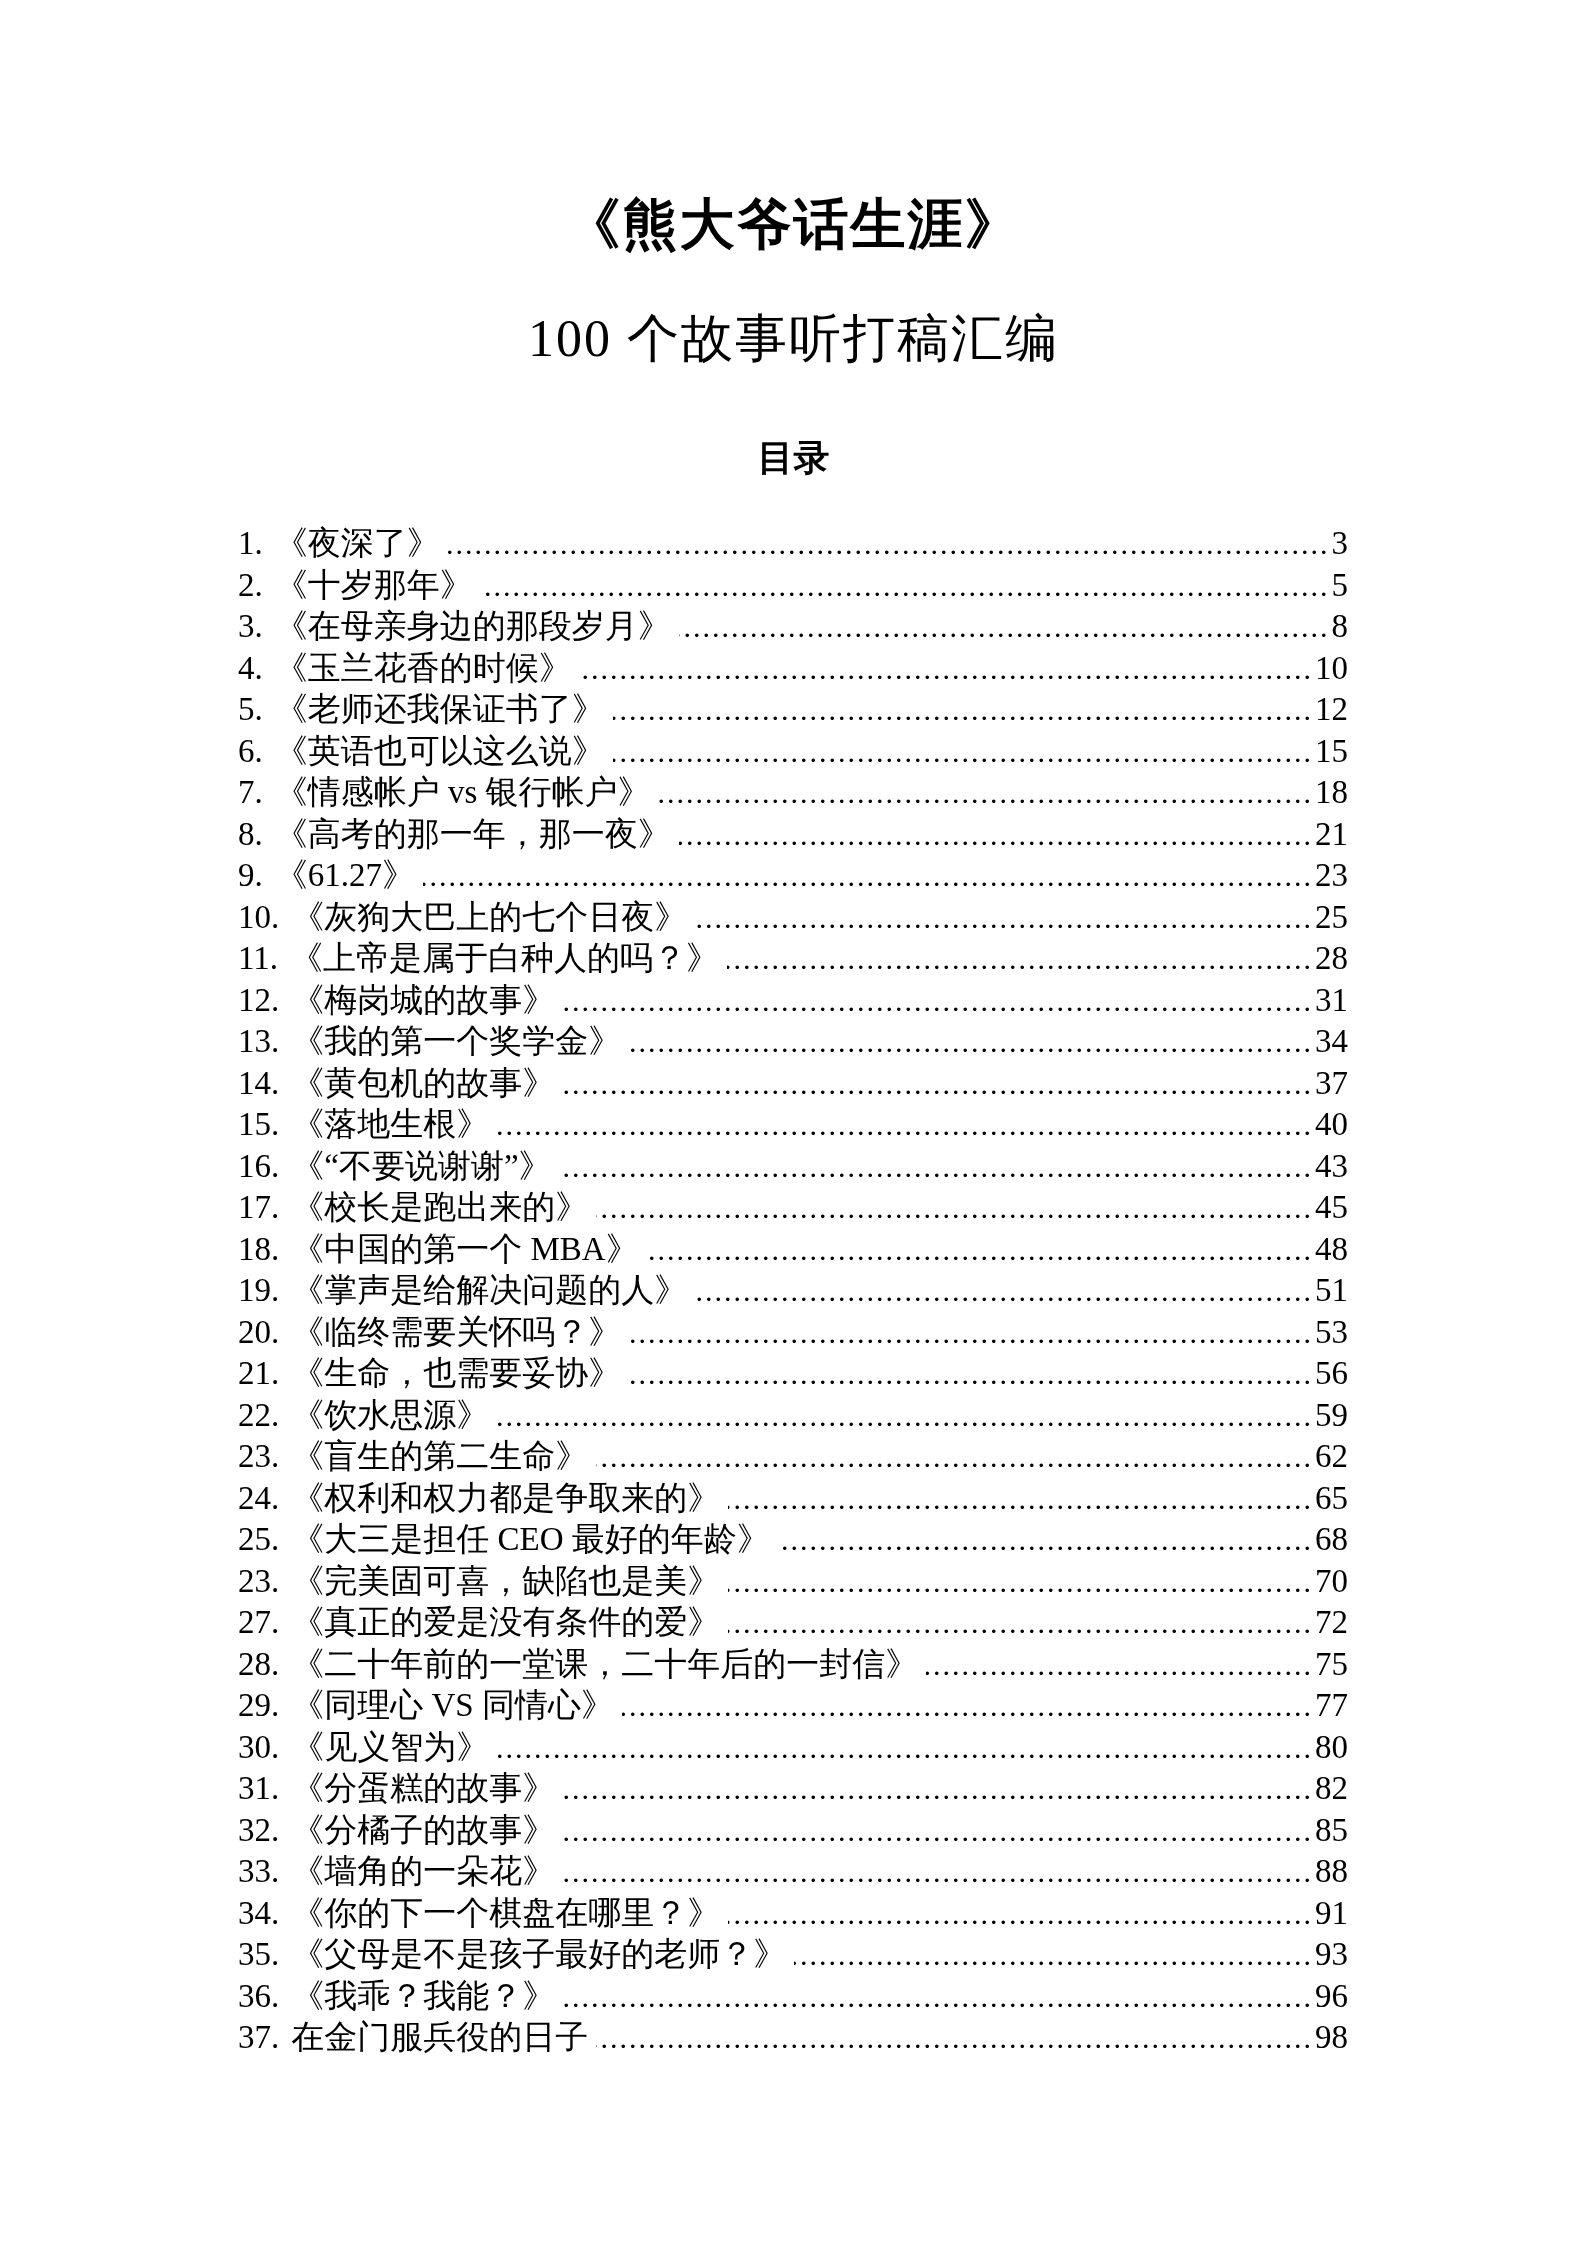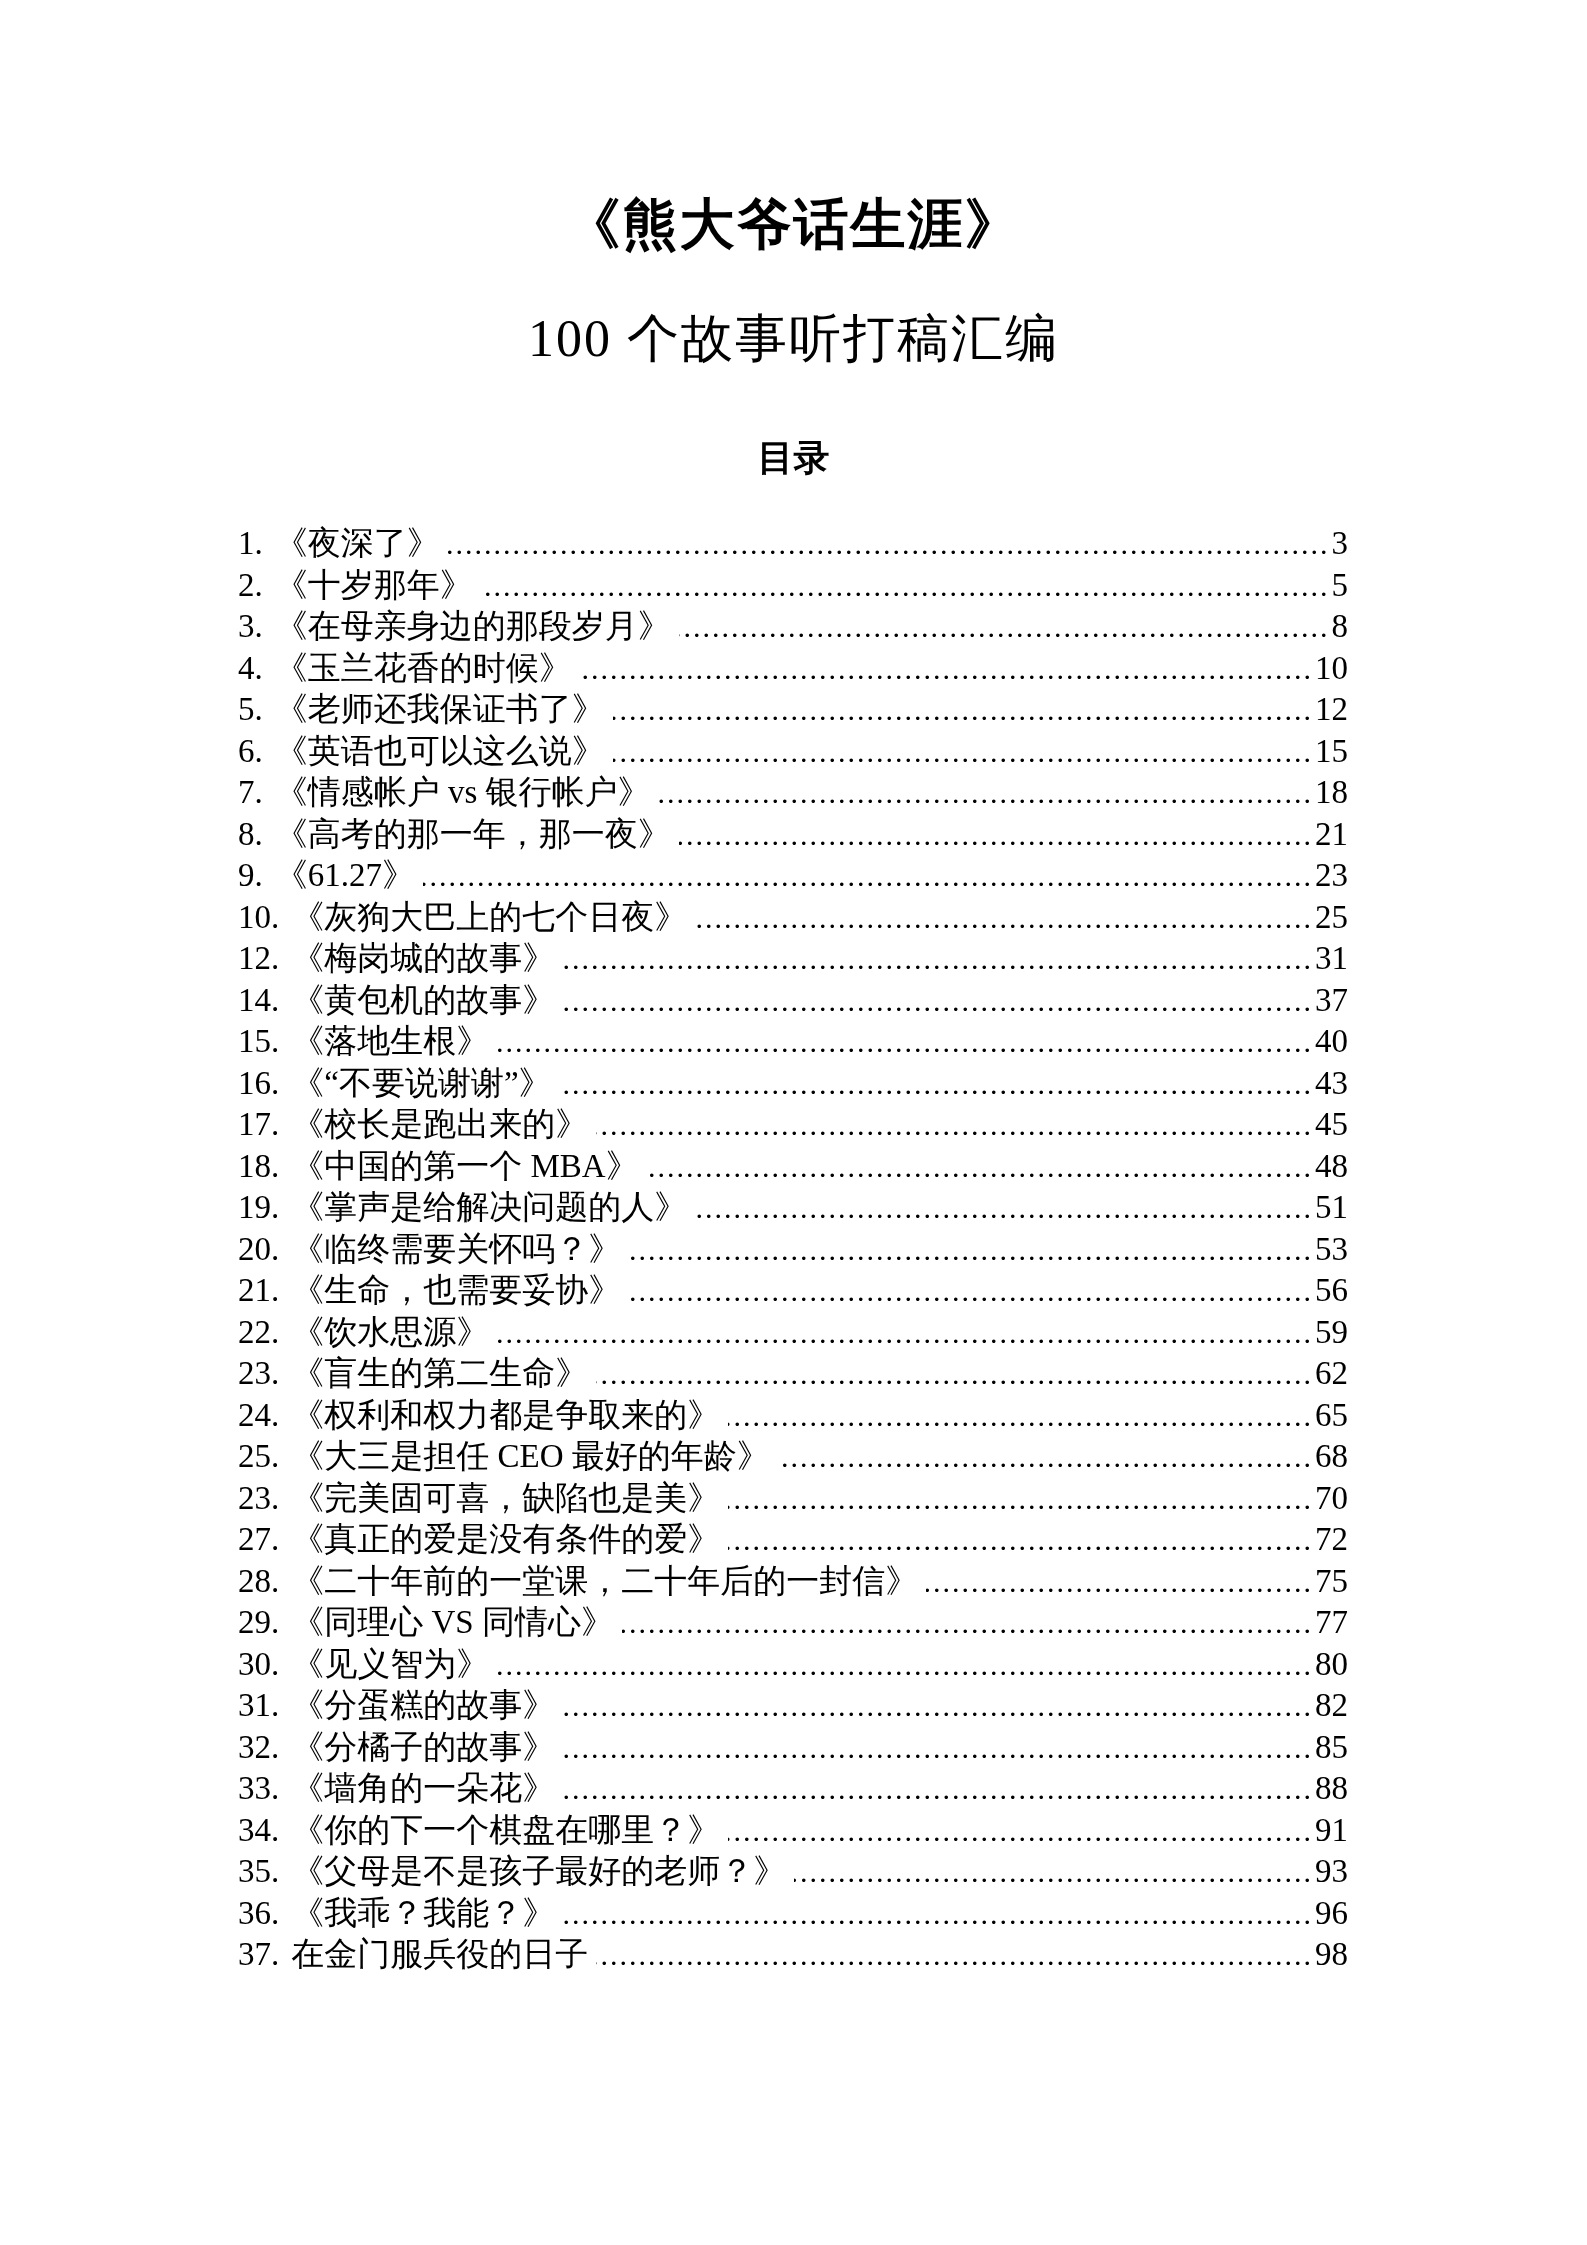--- a/index.html
+++ b/index.html
@@ -159,28 +159,40 @@
     <span class="toc-page">23</span>
   </div>
 
   <div class="toc-row">
     <span class="toc-num">10.</span>
     <span class="toc-title">《灰狗大巴上的七个日夜》</span>
     <span class="toc-leader"></span>
     <span class="toc-page">25</span>
   </div>
 
+  <div class="toc-row">
+    <span class="toc-num">11.</span>
+    <span class="toc-title">《上帝是属于白种人的吗？》</span>
+    <span class="toc-leader"></span>
+    <span class="toc-page">28</span>
+  </div>
 
   <div class="toc-row">
     <span class="toc-num">12.</span>
     <span class="toc-title">《梅岗城的故事》</span>
     <span class="toc-leader"></span>
     <span class="toc-page">31</span>
   </div>
 
+  <div class="toc-row">
+    <span class="toc-num">13.</span>
+    <span class="toc-title">《我的第一个奖学金》</span>
+    <span class="toc-leader"></span>
+    <span class="toc-page">34</span>
+  </div>
 
   <div class="toc-row">
     <span class="toc-num">14.</span>
     <span class="toc-title">《黄包机的故事》</span>
     <span class="toc-leader"></span>
     <span class="toc-page">37</span>
   </div>
 
   <div class="toc-row">
     <span class="toc-num">15.</span>

